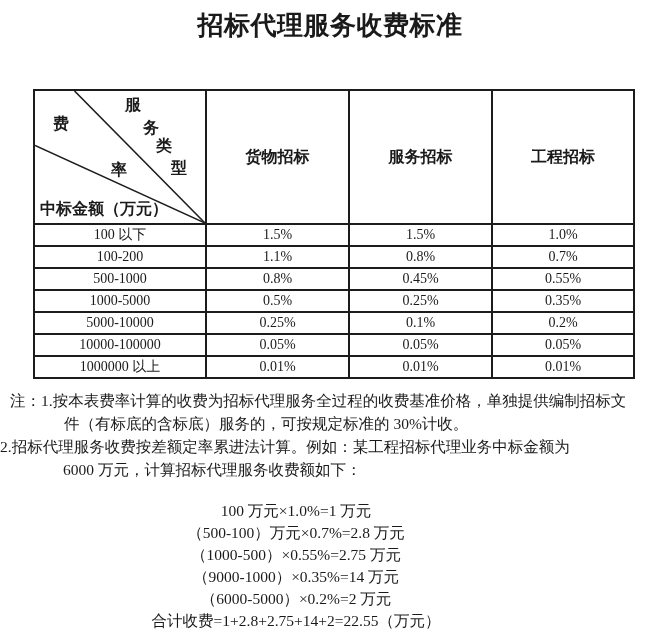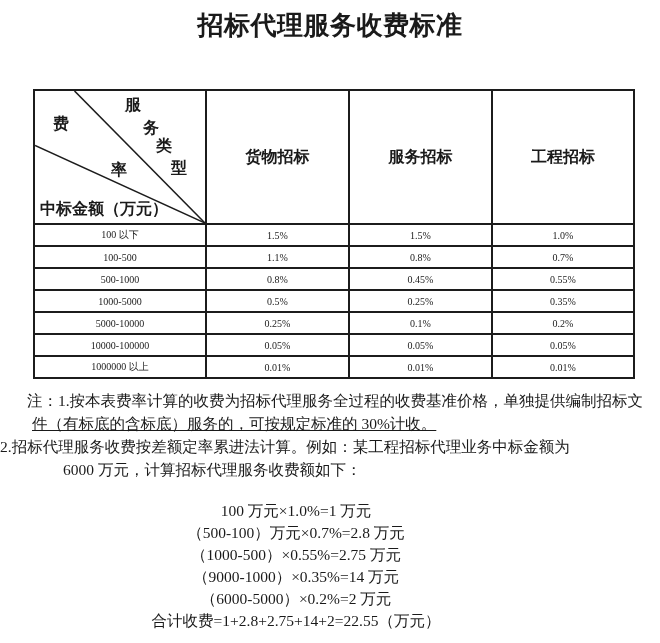--- a/index.html
+++ b/index.html
@@ -29,21 +29,21 @@
     top: 89px;
     width: 600px;
     border-collapse: collapse;
     table-layout: fixed;
   }
   .fee-table th, .fee-table td {
     border: 2px solid #1c1c1c;
     text-align: center;
     vertical-align: middle;
     padding: 0;
-    font-size: 10px;
+    font-size: 14px;
     background: #ffffff;
   }
   .fee-table thead th {
     height: 132px;
     font-size: 16px;
     font-weight: 700;
   }
   .fee-table tbody td {
     height: 20px;
     font-weight: 400;
@@ -81,22 +81,22 @@
   }
   .notes {
     position: absolute;
     left: 0;
     top: 389px;
     width: 660px;
     font-size: 15.5px;
     line-height: 23px;
     white-space: nowrap;
   }
-  .nl1 { padding-left: 10px; text-align: center; }
-  .nl2 { padding-left: 32px; text-decoration: underline; }
+  .nl1 { padding-left: 10px; }
+  .nl2 { padding-left: 64px; }
   .nl3 { }
   .nl4 { padding-left: 63px; }
   .example {
     position: absolute;
     left: 0;
     top: 500px;
     width: 592px;
     text-align: center;
     font-size: 15.5px;
     line-height: 22px;
@@ -137,21 +137,21 @@
       </tr>
     </thead>
     <tbody>
       <tr>
         <td>100 以下</td>
         <td>1.5%</td>
         <td>1.5%</td>
         <td>1.0%</td>
       </tr>
       <tr>
-        <td>100-500</td>
+        <td>100-200</td>
         <td>1.1%</td>
         <td>0.8%</td>
         <td>0.7%</td>
       </tr>
       <tr>
         <td>500-1000</td>
         <td>0.8%</td>
         <td>0.45%</td>
         <td>0.55%</td>
       </tr>

